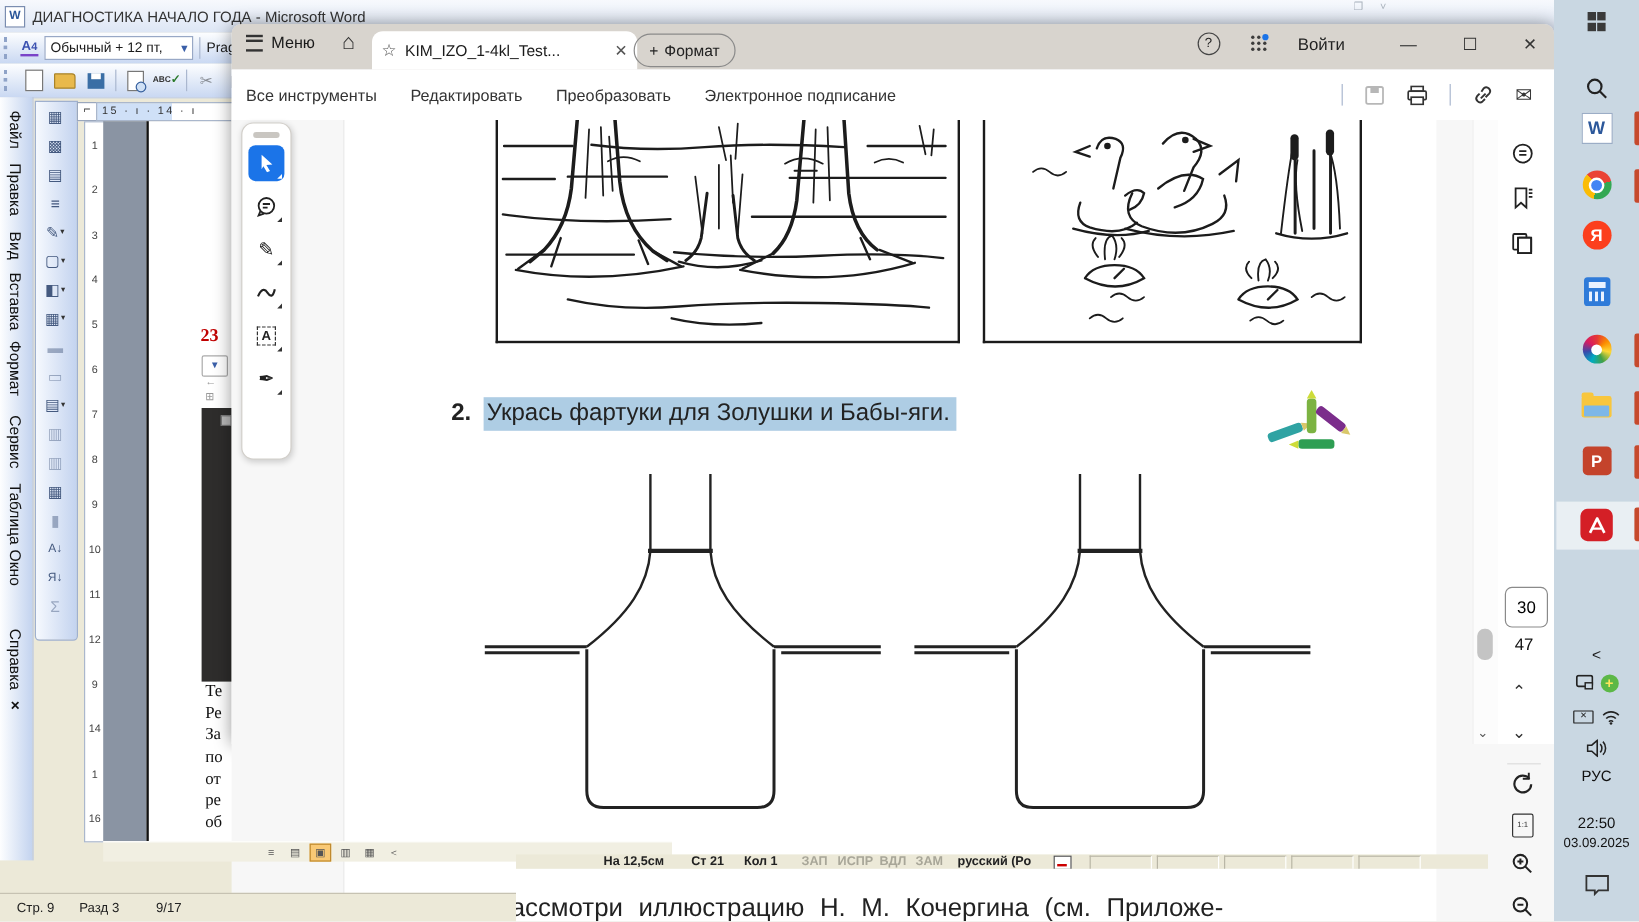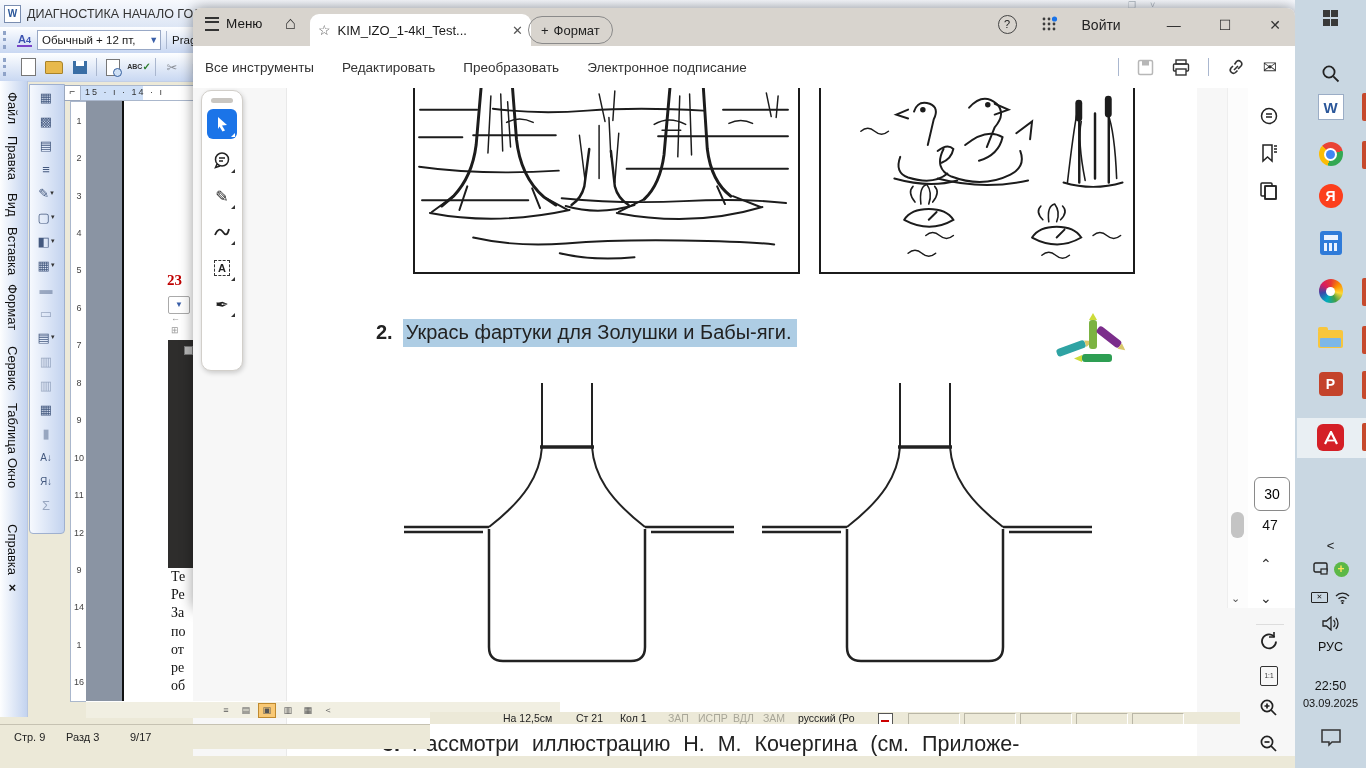--- a/index.html
+++ b/index.html
@@ -65,30 +65,30 @@
     font-family:"Liberation Serif",serif;font-size:14px;color:#111;}
   
   #viewrow{position:absolute;left:86px;top:701px;width:342px;height:16px;background:#f1efe2;z-index:20;
     display:flex;align-items:center;gap:4px;padding-left:132px;border-top:1px solid #fff;}
   .vb{width:16px;height:13px;display:flex;align-items:center;justify-content:center;font-size:9px;color:#555;}
   .vb.on{background:#f9c975;border:1px solid #c08a2e;}
   #drawbar{position:absolute;left:0;top:717px;width:430px;height:27px;z-index:20;
     background:linear-gradient(#f7faff,#ccd9f1);border:1px solid #b9c7e0;
     display:flex;align-items:center;gap:7px;padding-left:4px;font-size:12px;color:#111;}
   .ptr{width:11px;height:13px;}
-  #statusbar{position:absolute;left:0;top:724px;width:430px;height:24px;background:#ece9d8;z-index:20;
+  #statusbar{position:absolute;left:0;top:744px;width:430px;height:24px;background:#ece9d8;z-index:20;
     border-top:1px solid #c6c2b2;font-size:11px;color:#222;}
   #statusext{position:absolute;left:430px;top:712px;width:810px;height:12px;background:#ece9d8;z-index:20;
-    font-size:10.5px;color:#222;overflow:hidden;}
+    font-size:10.5px;color:#222;overflow:hidden;font-weight:bold;}
   .sflag{color:#a8a698;}
   .sbox{position:absolute;top:1px;width:50px;height:10px;border:1px solid #b9b6a6;border-right-color:#fff;border-bottom-color:#fff;}
   .bookic{position:absolute;width:13px;height:10px;border:1px solid #555;background:#fff;}
   .bookic::after{content:"";position:absolute;left:2px;top:6px;width:8px;height:2px;background:#c00;}
   
-  #acb{position:absolute;left:193px;top:8px;width:1102px;height:600px;z-index:10;
+  #acb{position:absolute;left:193px;top:20px;width:1102px;height:600px;z-index:10;
     box-shadow:0 0 14px rgba(0,0,0,.4);border-radius:8px 8px 0 0;}
   .a-tabbar{position:absolute;left:0;top:0;width:100%;height:38px;background:#d8d4ce;border-radius:8px 8px 0 0;}
   .a-menu{position:absolute;left:12px;top:8px;display:flex;gap:7px;align-items:center;font-size:13.5px;}
   .burger{display:inline-block;width:14px;height:10px;border-top:2px solid #333;border-bottom:2px solid #333;position:relative;}
   .burger::after{content:"";position:absolute;left:0;top:2px;width:14px;height:2px;background:#333;}
   .homeg{position:absolute;left:92px;top:5px;font-size:18px;color:#333;}
   .a-tab{position:absolute;left:117px;top:6px;width:205px;height:32px;background:#fff;border-radius:9px 9px 0 0;
     display:flex;align-items:center;gap:7px;padding:0 8px;font-size:13px;}
   .a-tab .star{color:#555;font-size:14px;}
   .a-tab .x{margin-left:auto;color:#555;font-size:13px;}

